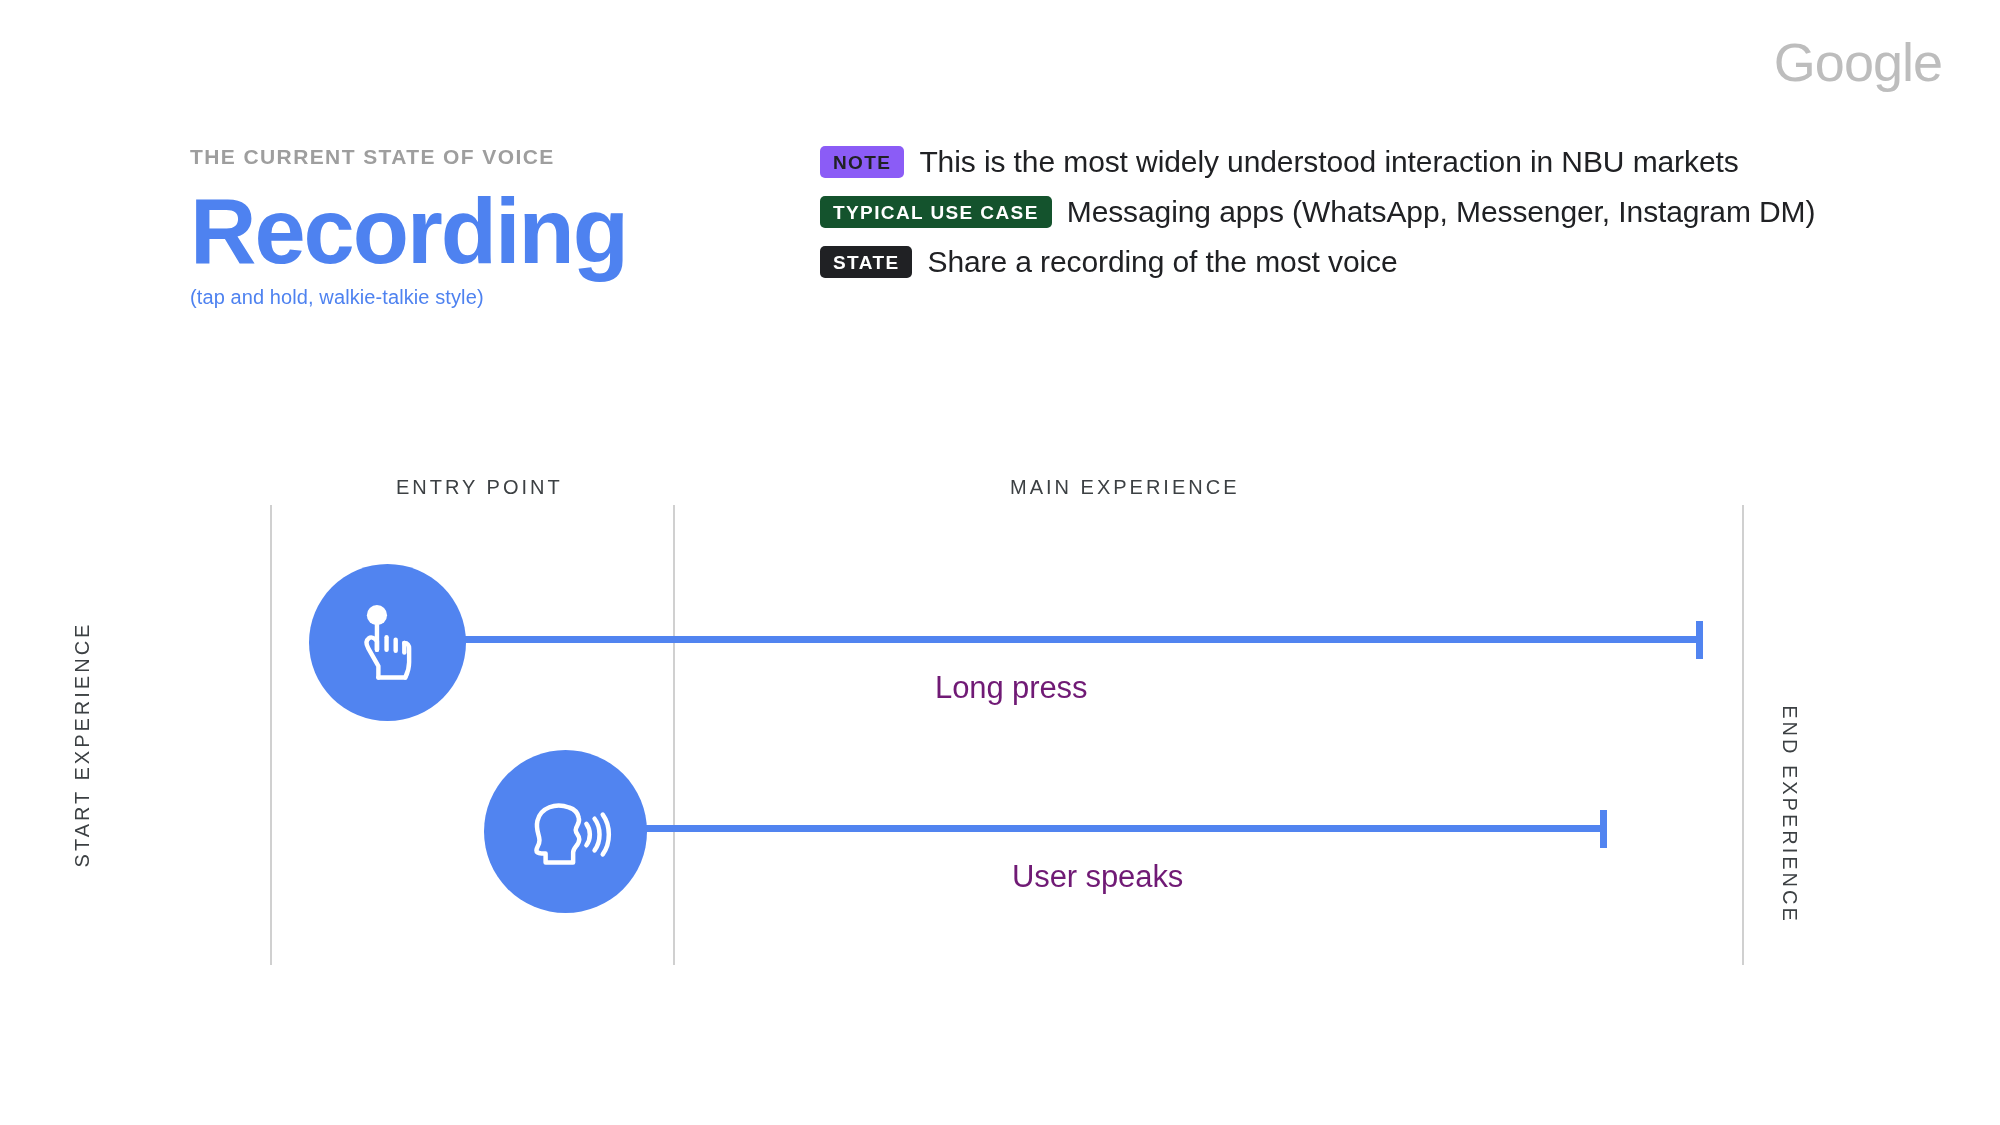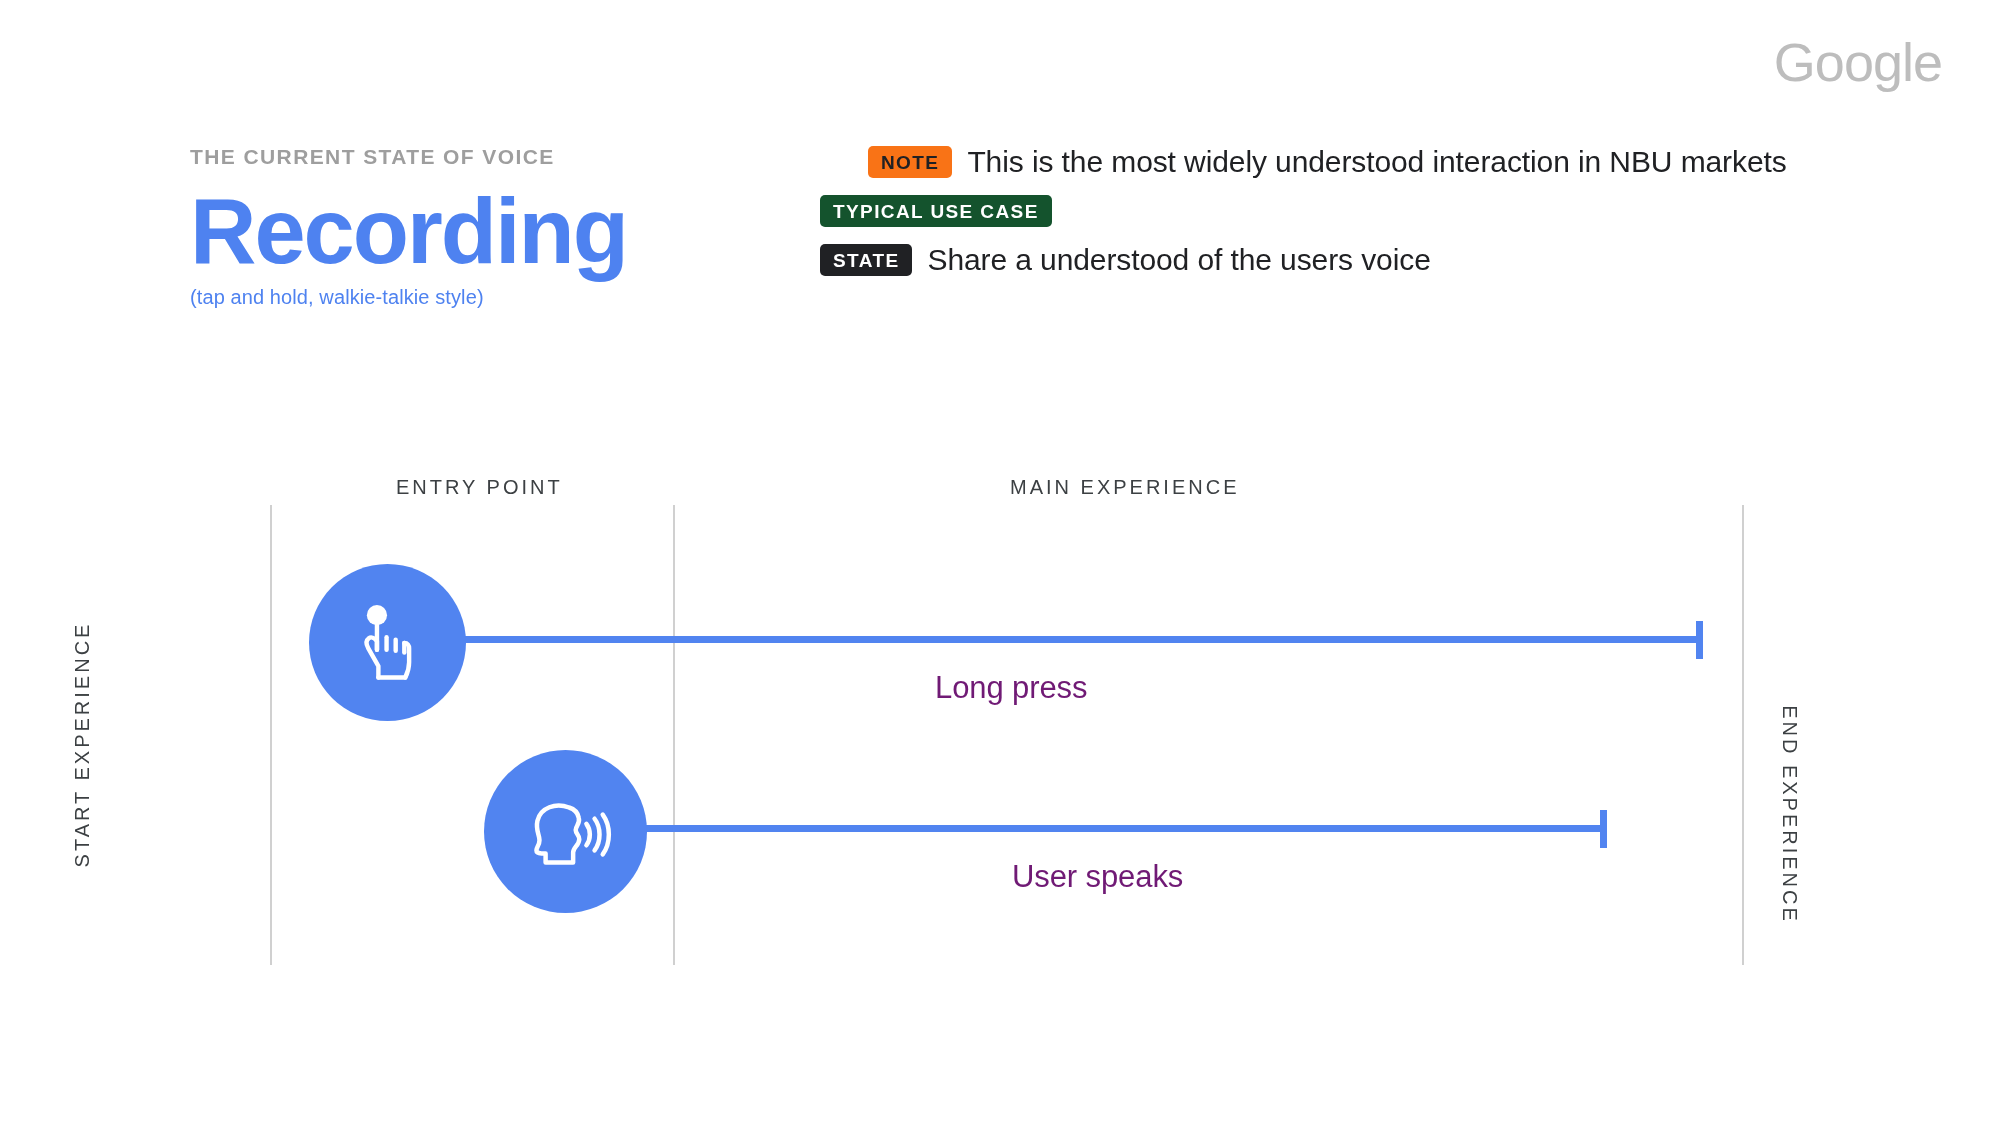--- a/index.html
+++ b/index.html
@@ -43,21 +43,21 @@
   .meta-row { display:flex; align-items:center; margin-bottom:16px; }
   .badge {
     display:inline-block;
     font-size:19px; font-weight:700;
     letter-spacing:1.4px;
     padding:7px 13px 6px 13px;
     border-radius:5px;
     white-space:nowrap;
     line-height:1;
   }
-  .badge-note   { background:#f97316; color:#202124;margin-left:48px; }
+  .badge-note   { background:#8b5cf6; color:#202124; }
   .badge-usecase{ background:#14532d; color:#ffffff; }
   .badge-action { background:#202124; color:#ffffff; }
   .meta-text {
     font-size:30px; color:#202124;
     margin-left:15px; white-space:nowrap;
     letter-spacing:-0.1px;
   }
 
   
   .diagram { position:absolute; left:0; top:8px; width:1807px; height:1125px; }
@@ -144,25 +144,26 @@
 
   <div class="meta">
 
     <div class="meta-row">
       <span class="badge badge-note">NOTE</span>
       <span class="meta-text">This is the most widely understood interaction in NBU markets</span>
     </div>
 
     <div class="meta-row">
       <span class="badge badge-usecase">TYPICAL USE CASE</span>
+      <span class="meta-text">Messaging apps (WhatsApp, Messenger, Instagram DM)</span>
     </div>
 
     <div class="meta-row">
       <span class="badge badge-action">STATE</span>
-      <span class="meta-text">Share a understood of the users voice</span>
+      <span class="meta-text">Share a recording of the most voice</span>
     </div>
 
   </div>
 
   <div class="diagram">
 
     <div class="col-header col-entry">ENTRY POINT</div>
     <div class="col-header col-main">MAIN EXPERIENCE</div>
 
     <div class="vline vline-left"></div>

